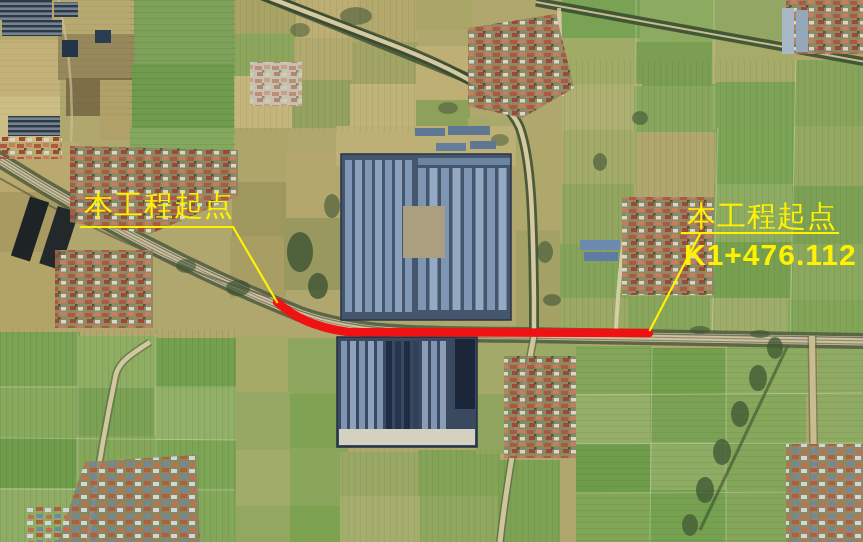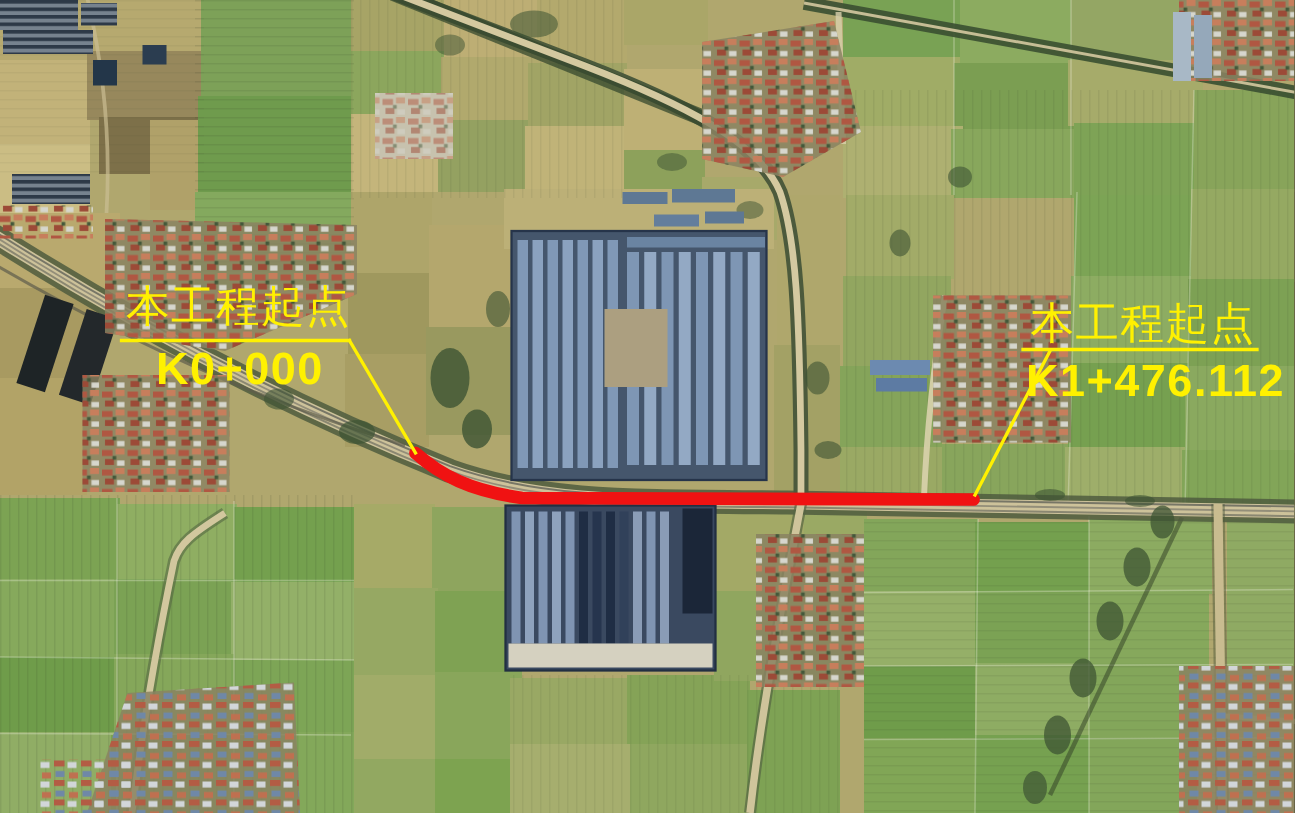--- a/index.html
+++ b/index.html
@@ -315,21 +315,20 @@
     <path class="route" d="M 277,302 C 294,317 313,327 348,332 L 649,333" stroke="#f01212"></path>
 
     <polyline class="ann" points="81,227 233,227"></polyline>
     <polyline class="ann" points="233,227 277,302"></polyline>
     <polyline class="ann" points="682,233 838,233"></polyline>
     <polyline class="ann" points="700,234 650,330"></polyline>
   </svg>
 
   <div class="label" id="lbl-start">
     <div class="t">本工程起点</div>
-    <div class="s">K0+000</div>
   </div>
 
   <div class="label" id="lbl-end">
     <div class="t">本工程起点</div>
     <div class="s">K1+476.112</div>
   </div>
 
 </div>
 
 </body></html>

